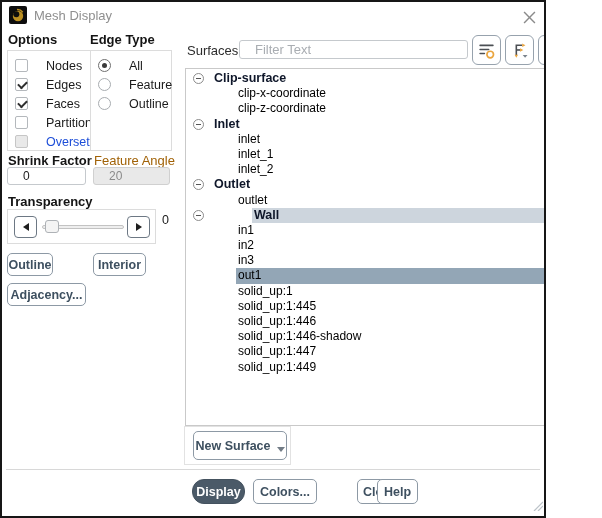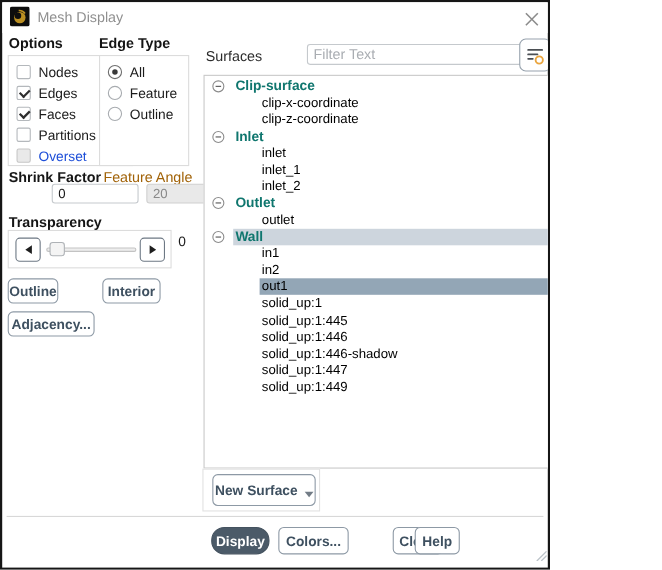--- a/index.html
+++ b/index.html
@@ -1,45 +1,45 @@
 <!DOCTYPE html>
 <html><head>
 <meta charset="utf-8">
 <style>
   html,body{margin:0;padding:0;background:#fff;}
   *{box-sizing:border-box;}
   .win{
-    position:relative;width:500px;height:518px;background:#ffffff;
+    position:relative;width:546px;height:518px;background:#ffffff;
     border:2px solid #161616;font-family:"Liberation Sans","DejaVu Sans",sans-serif;
     overflow:hidden;
   }
   .abs{position:absolute;}
   
   .titlebar{left:0;top:0;right:0;height:28px;background:#fff;}
   .logo{left:7px;top:4px;width:18px;height:18px;}
   .title{left:32px;top:0;height:28px;line-height:28px;font-size:13px;color:#8f8f8f;}
   .win-close{right:6px;top:6px;width:18px;height:18px;display:flex;align-items:center;justify-content:center;cursor:default;}
   
   .heading{font-size:13px;font-weight:bold;color:#141414;white-space:nowrap;}
   .field-label{font-size:13px;font-weight:bold;color:#161616;white-space:nowrap;}
   .field-label.dis{color:#a16207;font-weight:normal;}
   
   .gbox{border:1px solid #dcdcdc;background:#fff;padding-top:5px;}
-  .opt-row{display:flex;align-items:center;height:19px;padding-left:7px;gap:7px;}
+  .opt-row{display:flex;align-items:center;height:19px;padding-left:7px;gap:18px;}
   .opt-label{font-size:12.5px;color:#1b1b1b;}
   .opt-row.disabled .opt-label{color:#1d4ed8;}
   .cbox{width:13px;height:13px;border:1px solid #b4b8bc;border-radius:2px;background:#fff;position:relative;flex:none;}
   .cbox.on::after{content:"";position:absolute;left:2px;top:2px;width:7px;height:4px;
     border-left:2px solid #2e2e2e;border-bottom:2px solid #2e2e2e;transform:rotate(-45deg);}
   .opt-row.disabled .cbox{background:#e9e9e9;border-color:#c6c6c6;}
   .rad{width:13px;height:13px;border:1px solid #a8acb0;border-radius:50%;background:#fff;position:relative;flex:none;}
   .rad.on{border-color:#6f6f6f;}
   .rad.on::after{content:"";position:absolute;left:3px;top:3px;width:5px;height:5px;border-radius:50%;background:#3a3a3a;}
   
-  .tinput{border:1px solid #c5c9cd;border-radius:3px;font-family:inherit;font-size:12px;color:#1a1a1a;padding:0 5px;background:#fff;outline:none;margin-left:40px;}
+  .tinput{border:1px solid #c5c9cd;border-radius:3px;font-family:inherit;font-size:12px;color:#1a1a1a;padding:0 15px;background:#fff;outline:none;}
   .tinput:disabled{background:#e9e9e9;color:#8a8a8a;border-color:#d0d0d0;}
   .tinput::placeholder{color:#a9adb2;font-size:13px;}
   
   .slider-box{border:1px solid #dcdcdc;}
   .sbtn{position:absolute;top:6px;width:23px;height:22px;border:1px solid #6d7884;border-radius:4px;background:#fff;display:flex;align-items:center;justify-content:center;}
   .tri-l{width:0;height:0;border-top:4.5px solid transparent;border-bottom:4.5px solid transparent;border-right:6px solid #1e1e1e;}
   .tri-r{width:0;height:0;border-top:4.5px solid transparent;border-bottom:4.5px solid transparent;border-left:6px solid #1e1e1e;}
   .track{position:absolute;left:34px;top:15px;width:82px;height:4px;background:#eeeeee;border:1px solid #c3c3c3;border-radius:2px;}
   .handle{position:absolute;left:37px;top:10px;width:14px;height:13px;background:#f4f4f4;border:1px solid #aeb2b6;border-radius:3px;}
   .tvalue{font-size:12.5px;color:#1a1a1a;}
@@ -47,26 +47,26 @@
   .btn{display:flex;align-items:center;justify-content:center;background:#fff;border:1px solid #8d99a5;border-radius:5px;
        font-size:12.5px;font-weight:bold;color:#3e5060;white-space:nowrap;cursor:default;}
   .btn.primary{background:#4b5a68;border-color:#44525f;color:#ffffff;border-radius:12px;}
   .caret{width:0;height:0;border-left:4px solid transparent;border-right:4px solid transparent;border-top:5px solid #727c86;margin-left:6px;margin-top:8px;}
   .ns-frame{border:1px solid #e2e2e2;background:#fff;}
   
   .tbtn{position:absolute;top:33px;width:29px;height:30px;border:1px solid #97a2ad;border-radius:6px;background:#fff;display:flex;align-items:center;justify-content:center;}
   
   .list{border:1px solid #c9c9c9;background:#fff;padding-top:2px;overflow:hidden;}
   .trow{display:flex;align-items:center;height:15.2px;}
-  .trow.group{padding-left:7px;font-weight:bold;font-size:12.5px;color:#0f766e;}
+  .trow.group{padding-left:7px;font-weight:bold;font-size:12.5px;color:#0f172a;}
   .trow.child{padding-left:50px;font-size:12px;color:#000000;}
   .tlabel{flex:1;padding:0 2px;line-height:15.2px;white-space:nowrap;}
   .collapse{width:11px;height:11px;border:1px solid #8c8c8c;border-radius:50%;position:relative;margin-right:8px;flex:none;background:#fff;}
   .collapse::after{content:"";position:absolute;left:2px;top:4px;width:5px;height:1px;background:#555;}
-  .trow.group-selected .tlabel{background:#cdd5dd;}
+  .trow.group-selected .tlabel{background:#cdd5dd;margin-left:40px;}
   .trow.selected .tlabel{background:#93a6b6;}
   .separator{background:#d8d8d8;}
   .surf-label{font-size:13px;color:#2c2c2c;text-align:center;}
 </style>
 </head>
 <body>
 
 <div class="win">
 
   <div class="abs titlebar">
@@ -236,20 +236,23 @@
       <div class="trow group group-selected">
         <span class="collapse"></span>
         <span class="tlabel">Wall</span>
       </div>
       <div class="trow child">
         <span class="tlabel">in1</span>
       </div>
       <div class="trow child">
         <span class="tlabel">in2</span>
       </div>
+      <div class="trow child">
+        <span class="tlabel">in3</span>
+      </div>
       <div class="trow child selected">
         <span class="tlabel">out1</span>
       </div>
       <div class="trow child">
         <span class="tlabel">solid_up:1</span>
       </div>
       <div class="trow child">
         <span class="tlabel">solid_up:1:445</span>
       </div>
       <div class="trow child">

